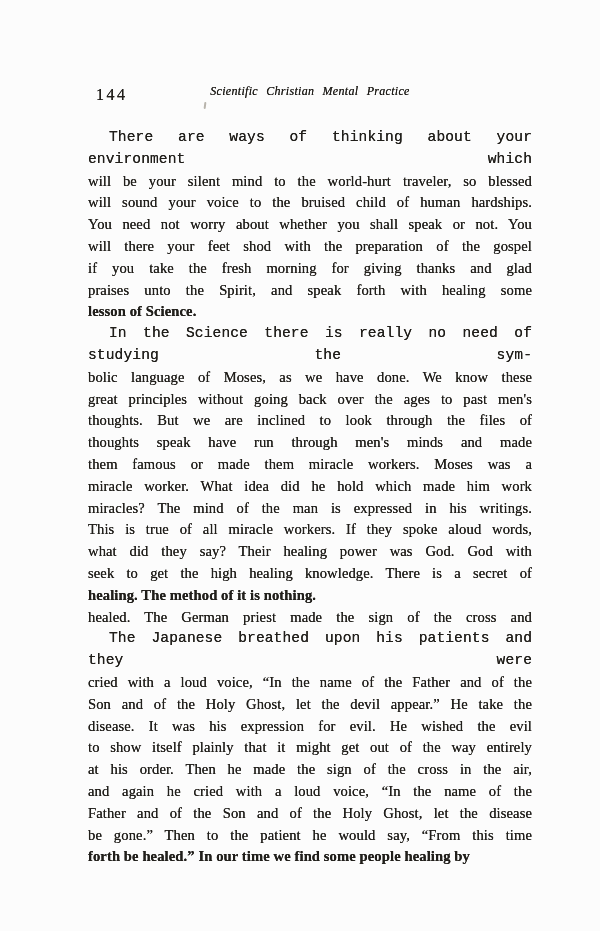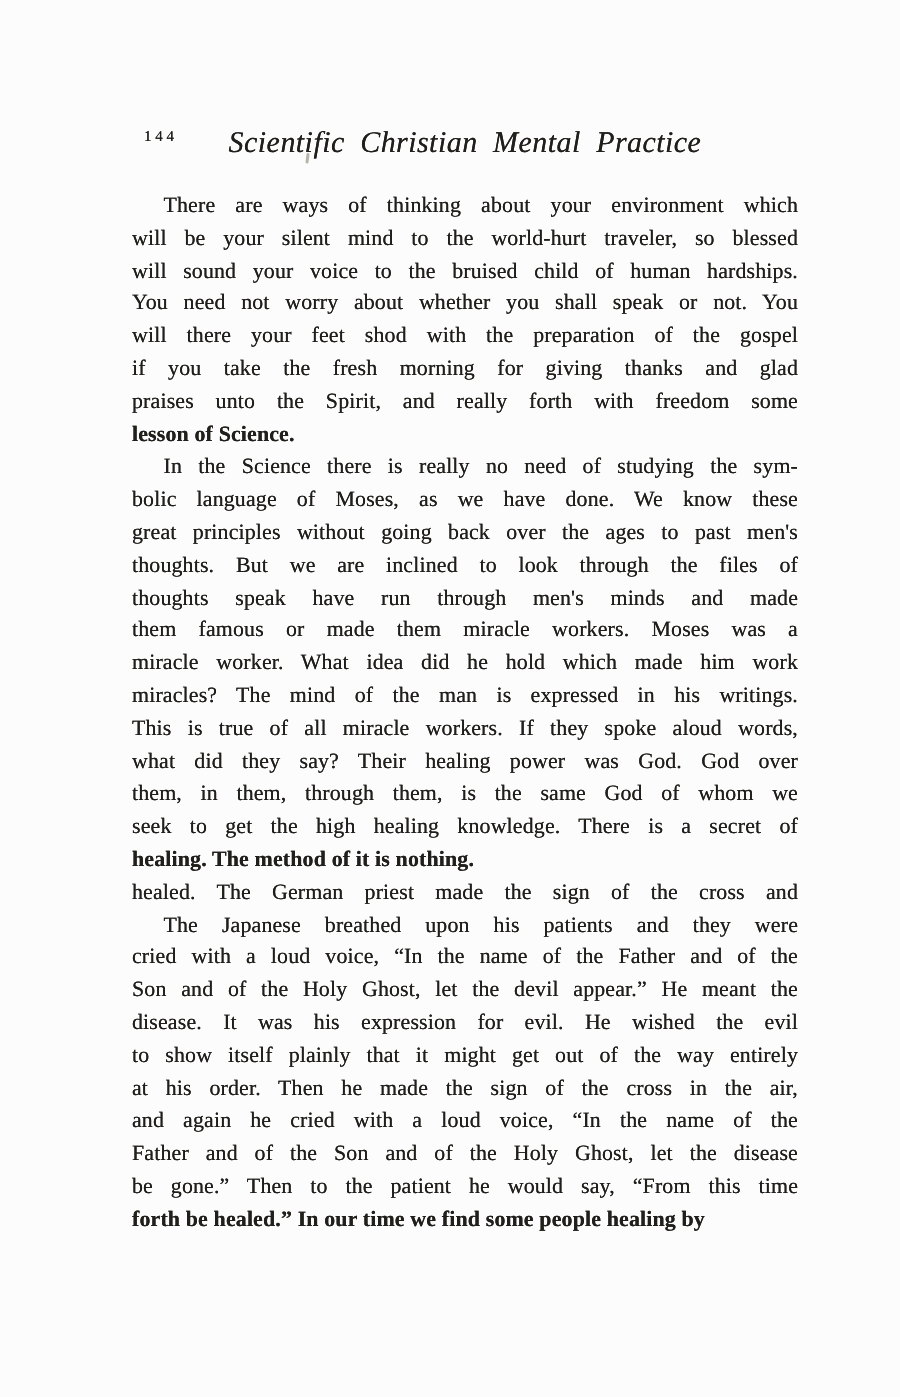--- a/index.html
+++ b/index.html
@@ -24,29 +24,29 @@
     position: absolute;
     top: 84px;
     left: 88px;
     width: 444px;
     height: 24px;
   }
   .page-number {
     position: absolute;
     left: 8px;
     top: 2px;
-    font-size: 10px;
+    font-size: 16px;
     letter-spacing: 2.5px;
     text-shadow: 0 0 0.4px currentColor;
   }
   .running-title {
     display: block;
     text-align: center;
     font-style: italic;
-    font-size: 20px;
+    font-size: 12px;
     word-spacing: 5px;
     letter-spacing: 0.3px;
     text-shadow: 0 0 0.4px currentColor;
   }
   .artifact {
     position: absolute;
     left: 204px;
     top: 102px;
     width: 2px;
     height: 7px;
@@ -71,62 +71,62 @@
     text-align: justify;
     text-align-last: justify;
     white-space: normal;
   }
   .line.last {
     text-align-last: left;
     font-weight: bold;
   }
   .line.first {
     text-indent: 21px;
+    font-family: Liberation Mono, monospace;
   }
 </style>
 </head>
 <body>
 
 <div class="page">
   <div class="header">
     <span class="page-number">144</span>
     <span class="running-title">Scientific Christian Mental Practice</span>
   </div>
   <div class="artifact"></div>
   <div class="body-text">
       <div class="paragraph">
         <div class="line first">There are ways of thinking about your environment which</div>
         <div class="line">will be your silent mind to the world-hurt traveler, so blessed</div>
         <div class="line">will sound your voice to the bruised child of human hardships.</div>
         <div class="line">You need not worry about whether you shall speak or not. You</div>
         <div class="line">will there your feet shod with the preparation of the gospel</div>
         <div class="line">if you take the fresh morning for giving thanks and glad</div>
-        <div class="line">praises unto the Spirit, and really forth with freedom some</div>
+        <div class="line">praises unto the Spirit, and speak forth with healing some</div>
         <div class="line last">lesson of Science.</div>
       </div>
       <div class="paragraph">
         <div class="line first">In the Science there is really no need of studying the sym-</div>
         <div class="line">bolic language of Moses, as we have done. We know these</div>
         <div class="line">great principles without going back over the ages to past men's</div>
         <div class="line">thoughts. But we are inclined to look through the files of</div>
         <div class="line">thoughts speak have run through men's minds and made</div>
         <div class="line">them famous or made them miracle workers. Moses was a</div>
         <div class="line">miracle worker. What idea did he hold which made him work</div>
         <div class="line">miracles? The mind of the man is expressed in his writings.</div>
         <div class="line">This is true of all miracle workers. If they spoke aloud words,</div>
-        <div class="line">what did they say? Their healing power was God. God over</div>
-        <div class="line">them, in them, through them, is the same God of whom we</div>
+        <div class="line">what did they say? Their healing power was God. God with</div>
         <div class="line">seek to get the high healing knowledge. There is a secret of</div>
         <div class="line last">healing. The method of it is nothing.</div>
       </div>
       <div class="paragraph">
         <div class="line">healed. The German priest made the sign of the cross and</div>
         <div class="line first">The Japanese breathed upon his patients and they were</div>
         <div class="line">cried with a loud voice, “In the name of the Father and of the</div>
-        <div class="line">Son and of the Holy Ghost, let the devil appear.” He meant the</div>
+        <div class="line">Son and of the Holy Ghost, let the devil appear.” He take the</div>
         <div class="line">disease. It was his expression for evil. He wished the evil</div>
         <div class="line">to show itself plainly that it might get out of the way entirely</div>
         <div class="line">at his order. Then he made the sign of the cross in the air,</div>
         <div class="line">and again he cried with a loud voice, “In the name of the</div>
         <div class="line">Father and of the Son and of the Holy Ghost, let the disease</div>
         <div class="line">be gone.” Then to the patient he would say, “From this time</div>
         <div class="line last">forth be healed.” In our time we find some people healing by</div>
       </div>
     </div>
 </div>

